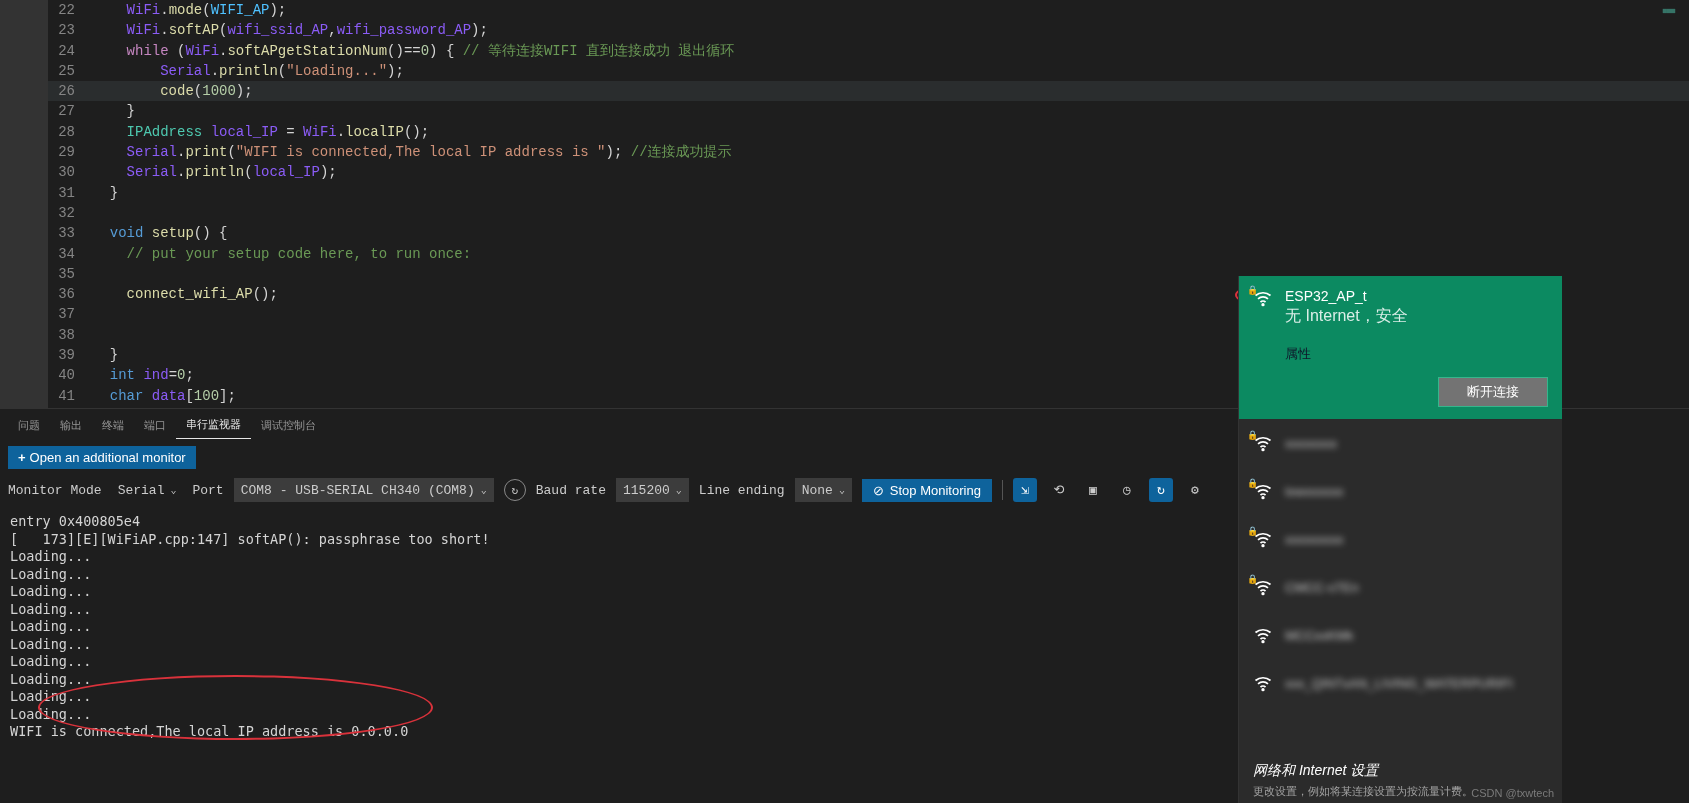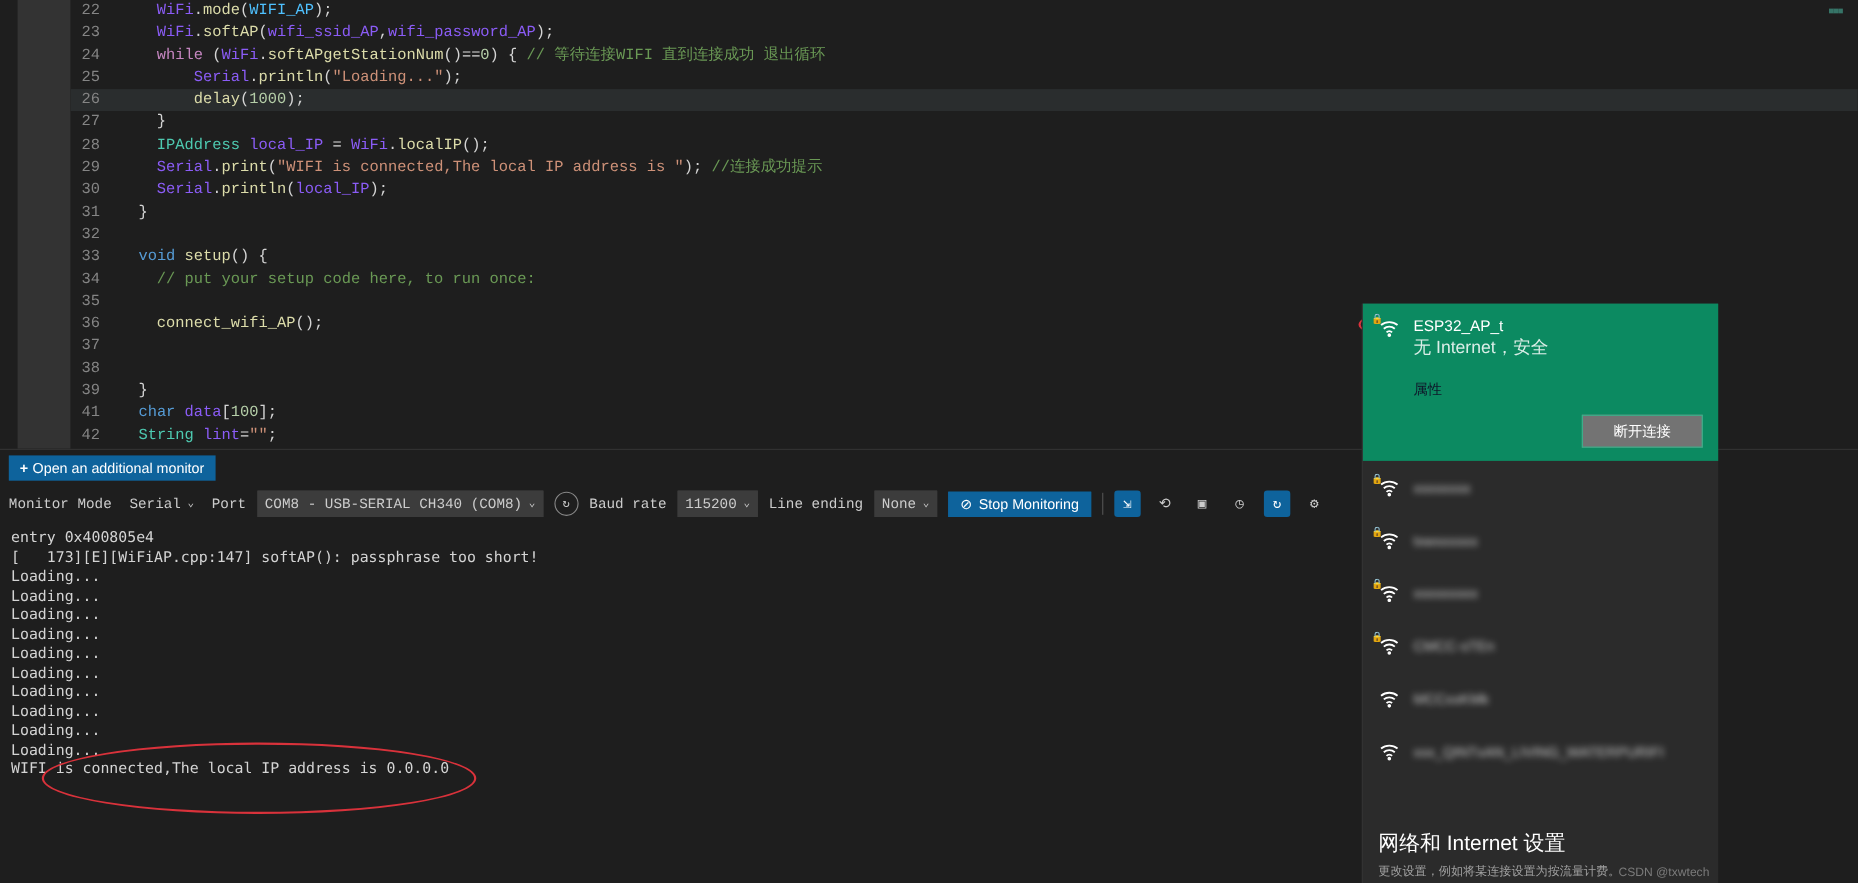--- a/index.html
+++ b/index.html
@@ -1,18 +1,18 @@
 <!DOCTYPE html>
 <html><head>
 <meta charset="utf-8">
 <style>
   * { margin: 0; padding: 0; box-sizing: border-box; }
   body { font-family: Consolas, "Courier New", monospace; background: #1e1e1e; color: #d4d4d4; font-size: 14px; overflow: hidden; width: 1689px; height: 803px; position: relative; }
   
-  .editor-area { position: absolute; top: 0; left: 16px; right: 0; height: 408px; display: flex; background: #1e1e1e; }
+  .editor-area { position: absolute; top: 0; left: 0; right: 0; height: 408px; display: flex; background: #1e1e1e; }
   .activity-bar { width: 48px; background: #333333; }
   .code-content { flex: 1; overflow: hidden; }
   .line { height: 20.3px; line-height: 20.3px; white-space: pre; display: flex; }
   .ln { width: 45px; text-align: right; padding-right: 18px; color: #858585; }
   .code { flex: 1; }
   .line.hl { background: #2a2d2e; }
   
   .tok-kw { color: #c586c0; }
   .tok-type { color: #4ec9b0; }
   .tok-fn { color: #dcdcaa; }
@@ -56,59 +56,68 @@
   .wifi-row { display: flex; align-items: flex-start; gap: 12px; }
   .wifi-name { font-size: 14px; color: #fff; }
   .wifi-sub { font-size: 16px; color: rgba(255,255,255,.85); margin-top: 2px; }
   .wifi-props { margin: 18px 0 14px 32px; font-size: 13px; color: #0f172a; }
   .wifi-disconnect { margin-left: auto; background: #737373; border: 1px solid #36b58c; color: #fff; padding: 5px 28px; font-size: 13px; cursor: pointer; }
   .wifi-disconnect-row { display: flex; justify-content: flex-end; margin-top: 2px; }
   .wifi-item { display: flex; align-items: center; gap: 12px; padding: 14px 14px; color: #e0e0e0; }
   .wifi-item .nm { font-size: 13px; }
   .wifi-item.blur .nm { filter: blur(3px); opacity: .85; }
   .wifi-footer { position: absolute; bottom: 4px; left: 14px; right: 8px; font-size: 12px; color: #ccc; }
-  .wifi-footer .title { font-size: 19px; color: #fff; margin-bottom: 4px; }
+  .wifi-footer .title { font-size: 14px; color: #fff; margin-bottom: 4px; font-style: italic; }
   .wifi-footer .sub { font-size: 11px; color: #a0a0a0; }
   .wifi-footer .watermark { position: absolute; right: 0; bottom: 0; font-size: 11px; color: #7a7a7a; }
   
   .wifi-ico { width: 20px; height: 20px; position: relative; display: inline-block; }
   .wifi-ico svg { width: 20px; height: 20px; }
   .lock-badge { position: absolute; left: -6px; top: -3px; font-size: 9px; color: #fff; }
 </style>
 </head>
 <body>
 
 <div class="editor-area">
   <div class="activity-bar"></div>
   <div class="code-content" id="code-content">
       <div class="line"><span class="ln">22</span><span class="code">    <span class="tok-var">WiFi</span>.<span class="tok-fn">mode</span>(<span class="tok-const">WIFI_AP</span>);</span></div>
       <div class="line"><span class="ln">23</span><span class="code">    <span class="tok-var">WiFi</span>.<span class="tok-fn">softAP</span>(<span class="tok-var">wifi_ssid_AP</span>,<span class="tok-var">wifi_password_AP</span>);</span></div>
       <div class="line"><span class="ln">24</span><span class="code">    <span class="tok-kw">while</span> (<span class="tok-var">WiFi</span>.<span class="tok-fn">softAPgetStationNum</span>()==<span class="tok-num">0</span>) { <span class="tok-cmt">// 等待连接WIFI 直到连接成功 退出循环</span></span></div>
       <div class="line"><span class="ln">25</span><span class="code">        <span class="tok-var">Serial</span>.<span class="tok-fn">println</span>(<span class="tok-str">"Loading..."</span>);</span></div>
-      <div class="line hl"><span class="ln">26</span><span class="code">        <span class="tok-fn">delay</span>(<span class="tok-num">1000</span>);</span></div>
+      <div class="line hl"><span class="ln">26</span><span class="code">        <span class="tok-fn">code</span>(<span class="tok-num">1000</span>);</span></div>
       <div class="line"><span class="ln">27</span><span class="code">    }</span></div>
       <div class="line"><span class="ln">28</span><span class="code">    <span class="tok-type">IPAddress</span> <span class="tok-var">local_IP</span> = <span class="tok-var">WiFi</span>.<span class="tok-fn">localIP</span>();</span></div>
       <div class="line"><span class="ln">29</span><span class="code">    <span class="tok-var">Serial</span>.<span class="tok-fn">print</span>(<span class="tok-str">"WIFI is connected,The local IP address is "</span>); <span class="tok-cmt">//连接成功提示</span></span></div>
       <div class="line"><span class="ln">30</span><span class="code">    <span class="tok-var">Serial</span>.<span class="tok-fn">println</span>(<span class="tok-var">local_IP</span>);</span></div>
       <div class="line"><span class="ln">31</span><span class="code">  }</span></div>
       <div class="line"><span class="ln">32</span><span class="code"></span></div>
       <div class="line"><span class="ln">33</span><span class="code">  <span class="tok-blue">void</span> <span class="tok-fn">setup</span>() {</span></div>
       <div class="line"><span class="ln">34</span><span class="code">    <span class="tok-cmt">// put your setup code here, to run once:</span></span></div>
       <div class="line"><span class="ln">35</span><span class="code"></span></div>
       <div class="line"><span class="ln">36</span><span class="code">    <span class="tok-fn">connect_wifi_AP</span>();</span></div>
       <div class="line"><span class="ln">37</span><span class="code"></span></div>
       <div class="line"><span class="ln">38</span><span class="code"></span></div>
       <div class="line"><span class="ln">39</span><span class="code">  }</span></div>
+      <div class="line"><span class="ln">40</span><span class="code">  <span class="tok-blue">int</span> <span class="tok-var">ind</span>=<span class="tok-num">0</span>;</span></div>
       <div class="line"><span class="ln">41</span><span class="code">  <span class="tok-blue">char</span> <span class="tok-var">data</span>[<span class="tok-num">100</span>];</span></div>
       <div class="line"><span class="ln">42</span><span class="code">  <span class="tok-type">String</span> <span class="tok-var">lint</span>=<span class="tok-str">""</span>;</span></div>
     </div>
   <div class="minimap">▄▄▄</div>
 </div>
 
 <div class="panel-area">
+  <div class="panel-tabs" id="panel-tabs">
+      <div class="panel-tab">问题</div>
+      <div class="panel-tab">输出</div>
+      <div class="panel-tab">终端</div>
+      <div class="panel-tab">端口</div>
+      <div class="panel-tab active">串行监视器</div>
+      <div class="panel-tab">调试控制台</div>
+    </div>
 
   <div class="monitor-bar">
     <button class="add-monitor-btn">
       <span class="plus">+</span>
       <span>Open an additional monitor</span>
     </button>
   </div>
 
   <div class="settings-bar">
     <span class="lbl">Monitor Mode</span>

